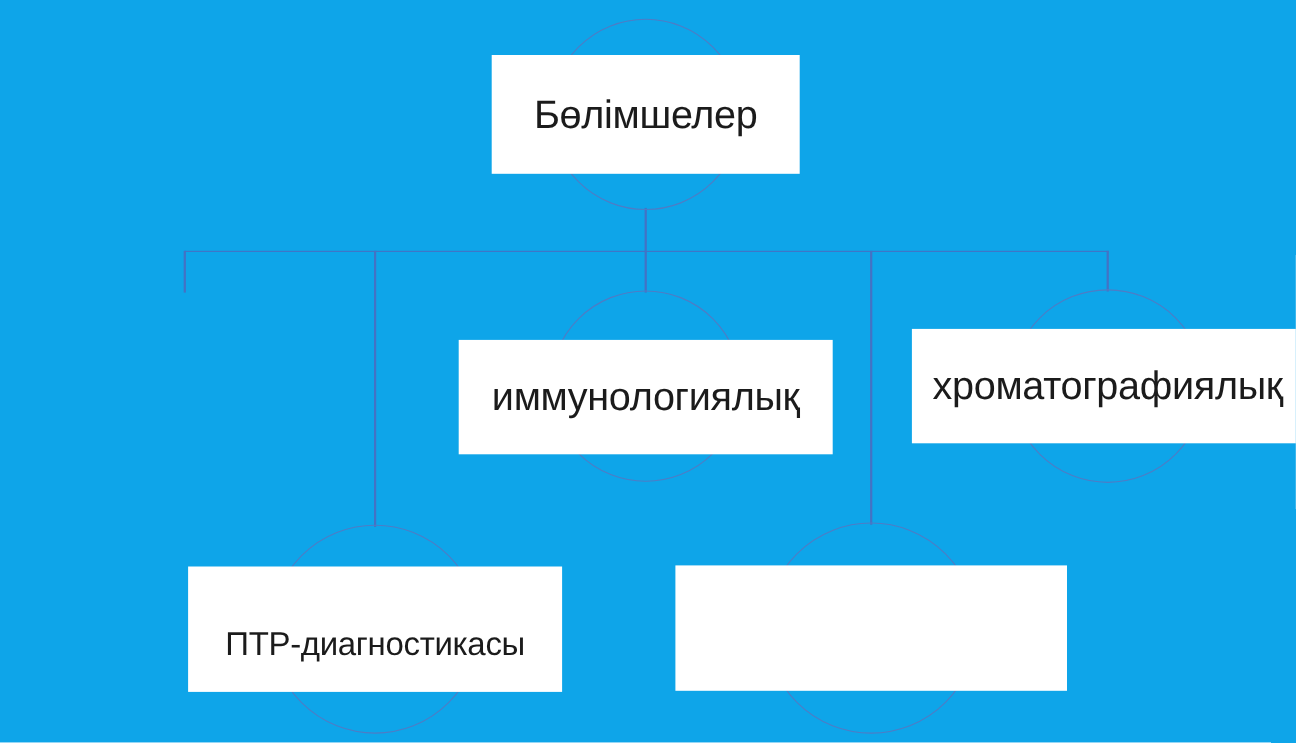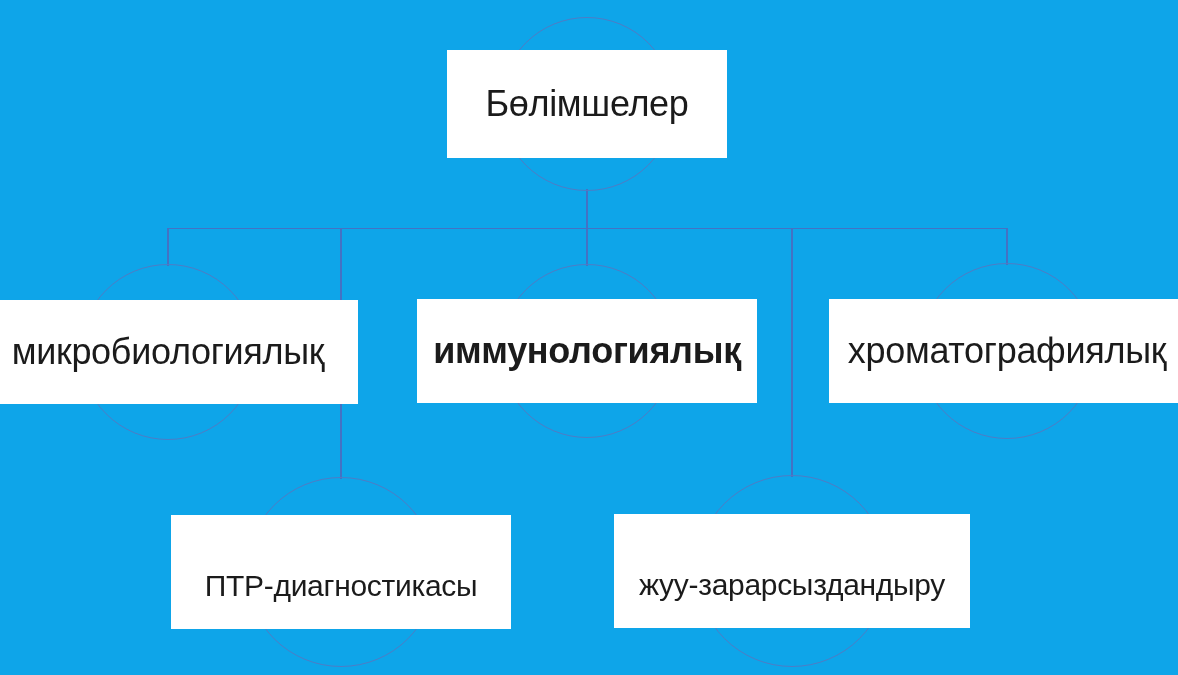--- a/index.html
+++ b/index.html
@@ -52,30 +52,24 @@
   <div class="line" style="left:791.25px; top:228px; width:1.5px; height:249px;"></div>
   <div class="line" style="left:1006.25px; top:228px; width:1.5px; height:37px;"></div>
 
   <div class="node" style="left:500px; top:17px; width:174px; height:174px;">
     <div class="circle"></div>
     <div class="band" style="left:-53px; top:33px; width:280px; height:108px;">
       <span class="lbl lbl-lg">Бөлімшелер</span>
     </div>
   </div>
 
-  <div class="node" style="left:80px; top:264px; width:176px; height:176px;">
-    <div class="circle"></div>
-    <div class="band" style="left:-102px; top:36px; width:380px; height:104px;">
-      <span class="lbl lbl-lg">микробиологиялық</span>
-    </div>
-  </div>
 
   <div class="node" style="left:500px; top:264px; width:174px; height:174px;">
     <div class="circle"></div>
-    <div class="band" style="left:-83px; top:35px; width:340px; height:104px;font-weight:bold;">
+    <div class="band" style="left:-83px; top:45px; width:340px; height:104px;">
       <span class="lbl lbl-lg">иммунологиялық</span>
     </div>
   </div>
 
   <div class="node" style="left:919px; top:263px; width:176px; height:176px;">
     <div class="circle"></div>
     <div class="band" style="left:-90px; top:36px; width:356px; height:104px;">
       <span class="lbl lbl-lg">хроматографиялық</span>
     </div>
   </div>
@@ -83,17 +77,16 @@
   <div class="node" style="left:246px; top:477px; width:190px; height:190px;">
     <div class="circle"></div>
     <div class="band" style="left:-75px; top:38px; width:340px; height:114px;">
       <span class="lbl lbl-sm">ПТР-диагностикасы</span>
     </div>
   </div>
 
   <div class="node" style="left:696px; top:475px; width:192px; height:192px;">
     <div class="circle"></div>
     <div class="band" style="left:-82px; top:39px; width:356px; height:114px;">
-      <span class="lbl lbl-sm">жуу-зарарсыздандыру</span>
     </div>
   </div>
 
 </div>
 
 </body></html>

